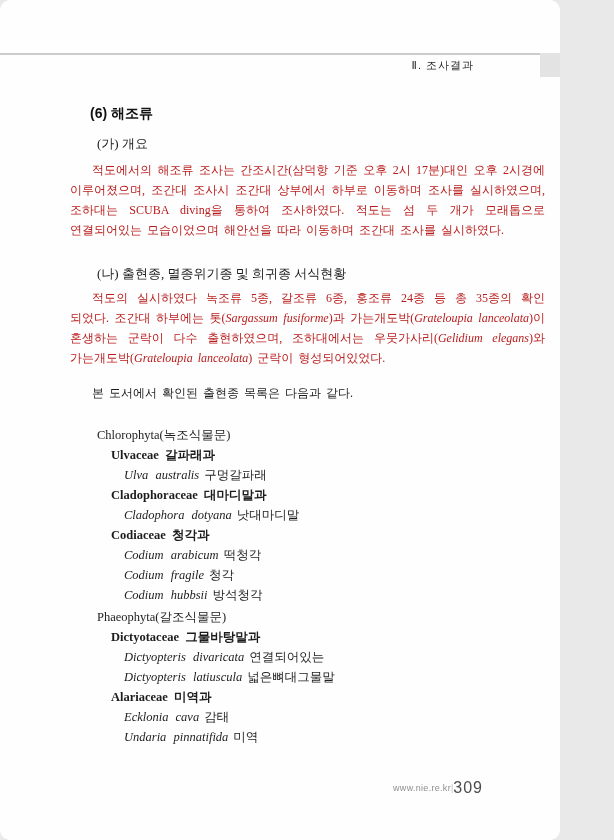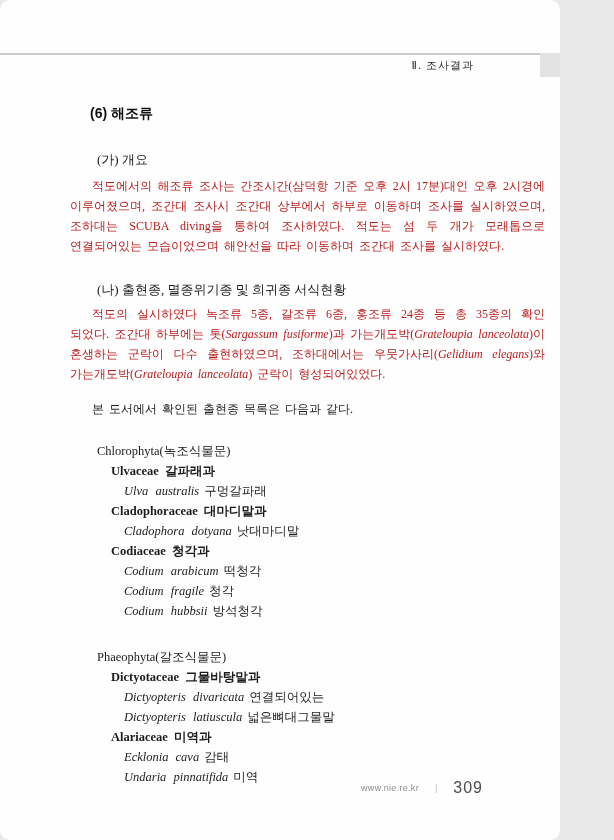--- a/index.html
+++ b/index.html
@@ -18,49 +18,49 @@
     font-size:11px; color:#2b2b2b; letter-spacing:1px;
   }
   
   .content { position:absolute; left:70px; top:0; width:475px; }
   .section-heading {
     margin-top:104px; padding-left:20px;
     font-family:"Liberation Sans","DejaVu Sans",sans-serif;
     font-weight:bold; font-size:14px; color:#111; line-height:18px;
   }
   .sub-heading {
-    margin-top:30px; padding-left:27px;
+    margin-top:14px; padding-left:27px;
     font-size:13px; line-height:16px; color:#1c1c1c;
   }
   .sub-heading.b { margin-top:26px; }
   .para { margin-top:8px; }
   .para.b { margin-top:6px; }
   .pline {
     font-size:12px; line-height:20px; color:#b91c1c;
     text-align:justify; text-align-last:justify;
     word-spacing:2px;
   }
   .pline.first { padding-left:22px; }
   .pline.last { text-align-last:left; }
   .intro-line {
     margin-top:17px; padding-left:22px;
     font-size:12px; line-height:16px; word-spacing:2px;
   }
   .latin { font-style:italic; }
   
   .taxonomy { margin-top:24px; }
-  .tax-group2 { margin-top:26px; }
+  .tax-group2 { margin-top:2px; }
   .phylum { font-size:12.5px; line-height:20px; padding-left:27px; word-spacing:2px; }
   .family { font-size:12.5px; line-height:20px; padding-left:41px; font-weight:bold; word-spacing:3px; }
   .species { font-size:12.5px; line-height:20px; padding-left:54px; word-spacing:4px; }
   .species .latin { margin-right:5px; }
   
   .footer {
     position:absolute; top:779px; right:77px;
-    display:flex; align-items:center; gap:16px;
+    display:flex; align-items:center; gap:0;
     font-family:"Liberation Sans","DejaVu Sans",sans-serif;
   }
   .footer-url { font-size:9px; color:#8f8f8f; letter-spacing:0.3px; }
   .footer-sep { font-size:9px; color:#c2c2c2; }
   .footer-num { font-size:16px; font-weight:300; color:#4d4d4d; letter-spacing:1px; }
 </style>
 </head>
 <body>
 
 <div class="page">

